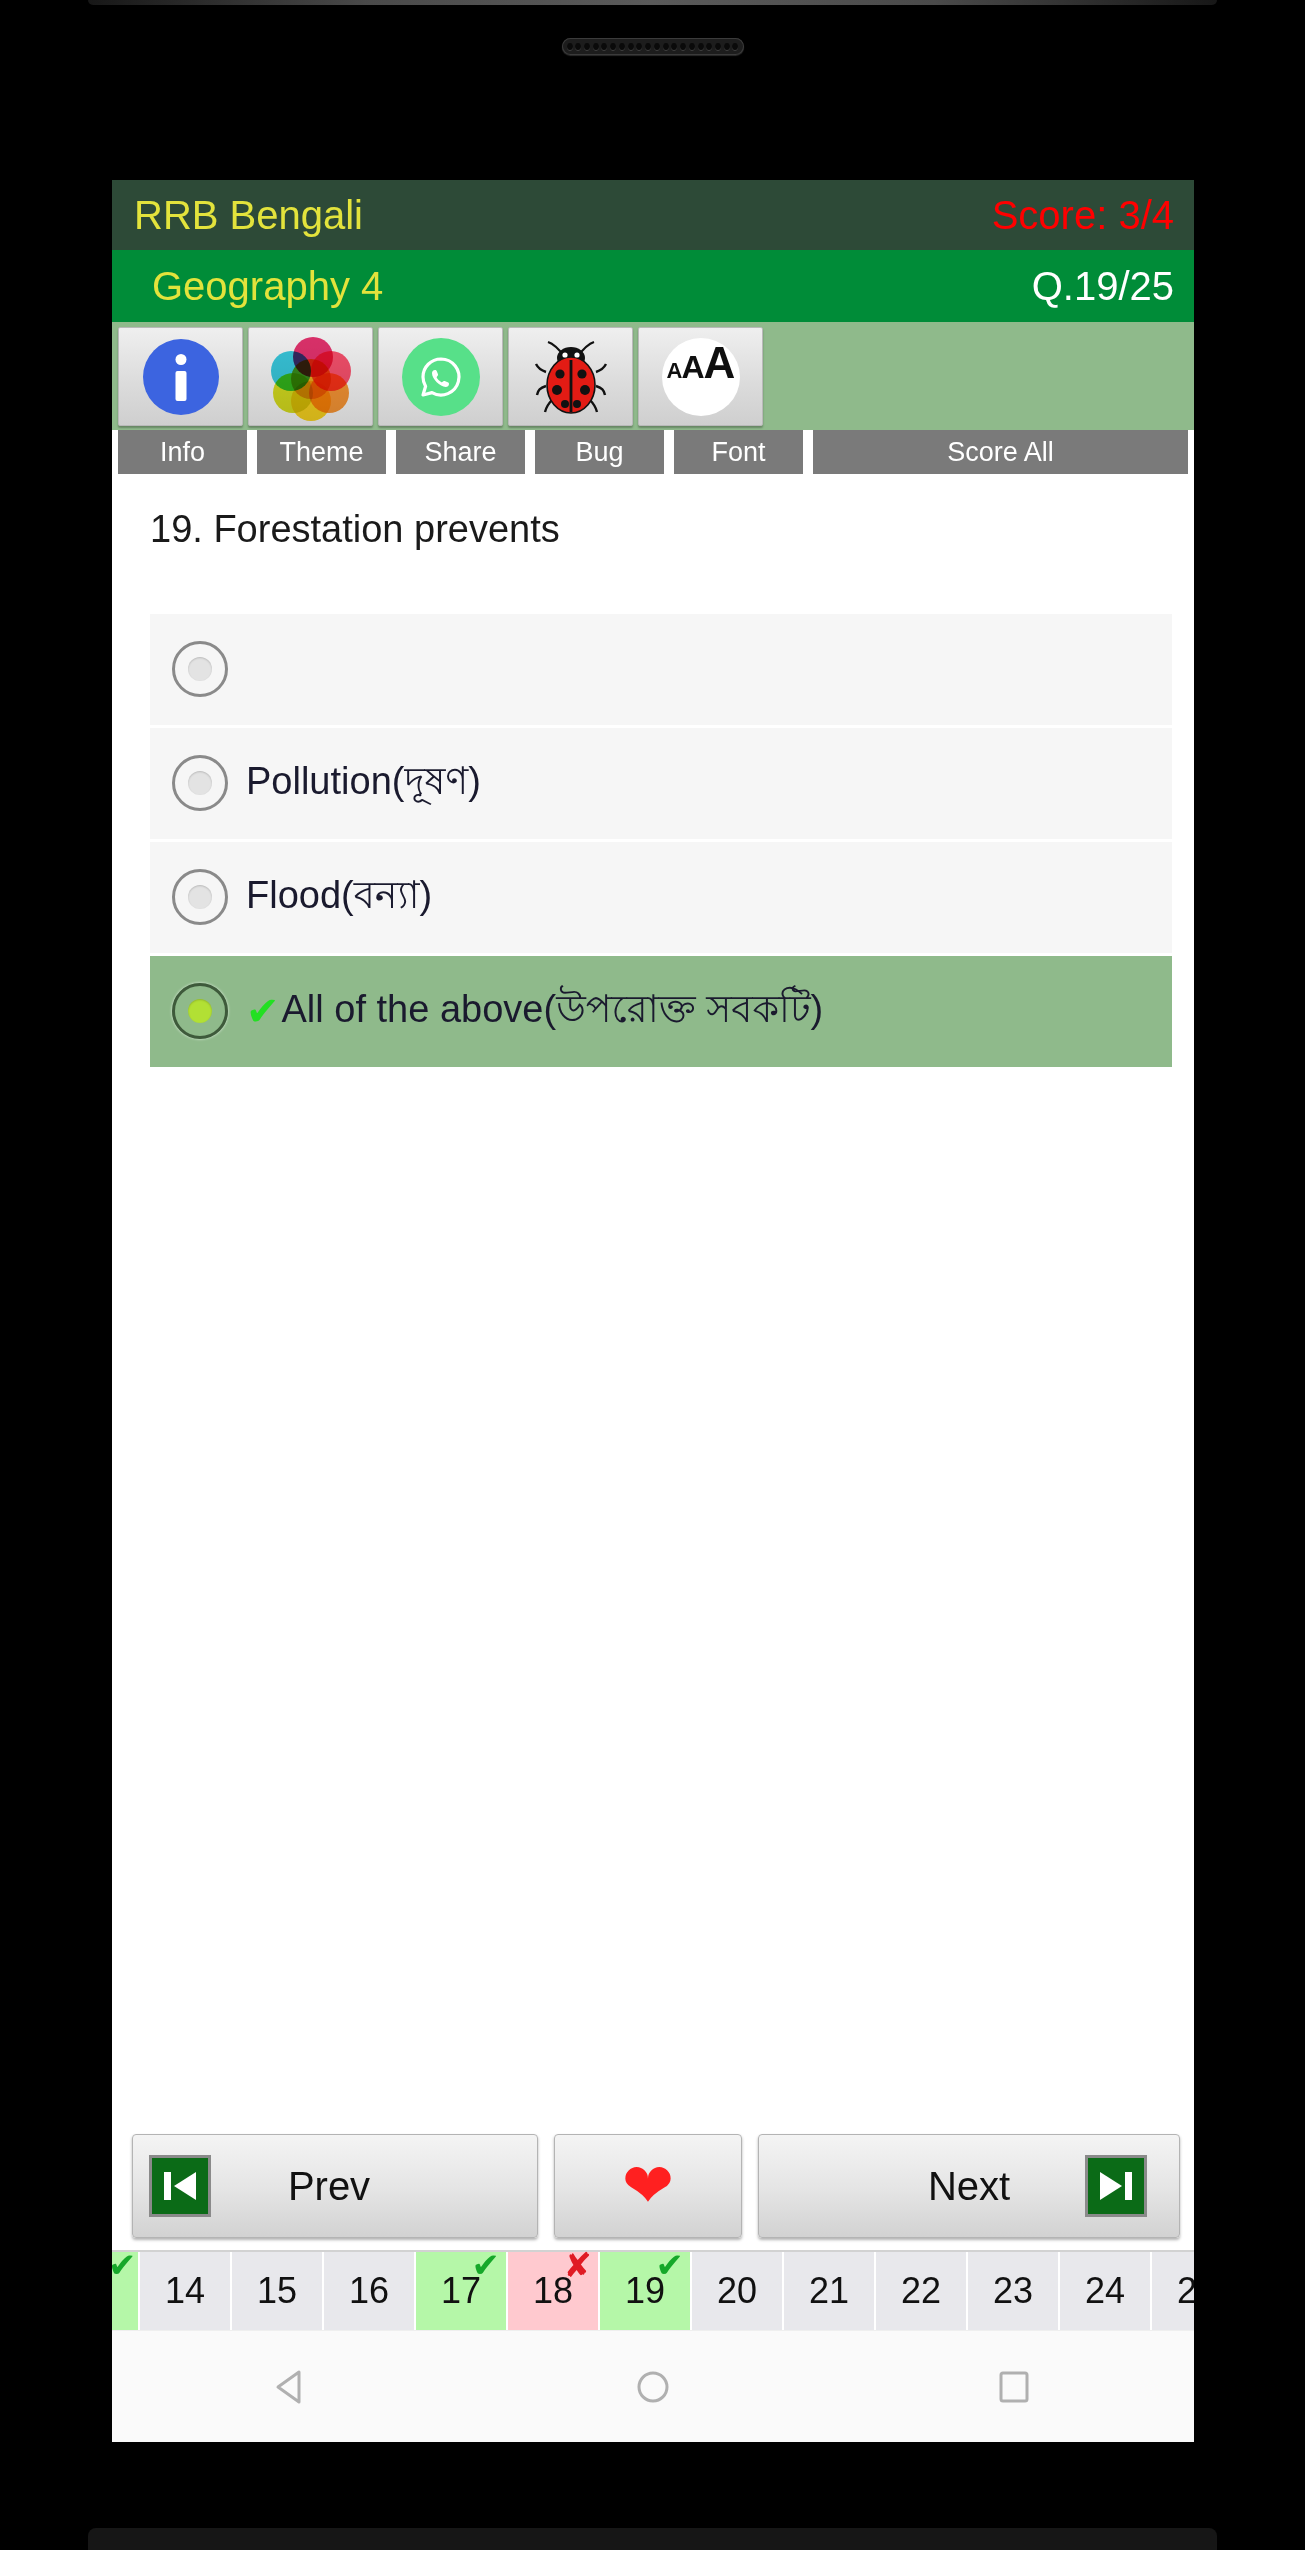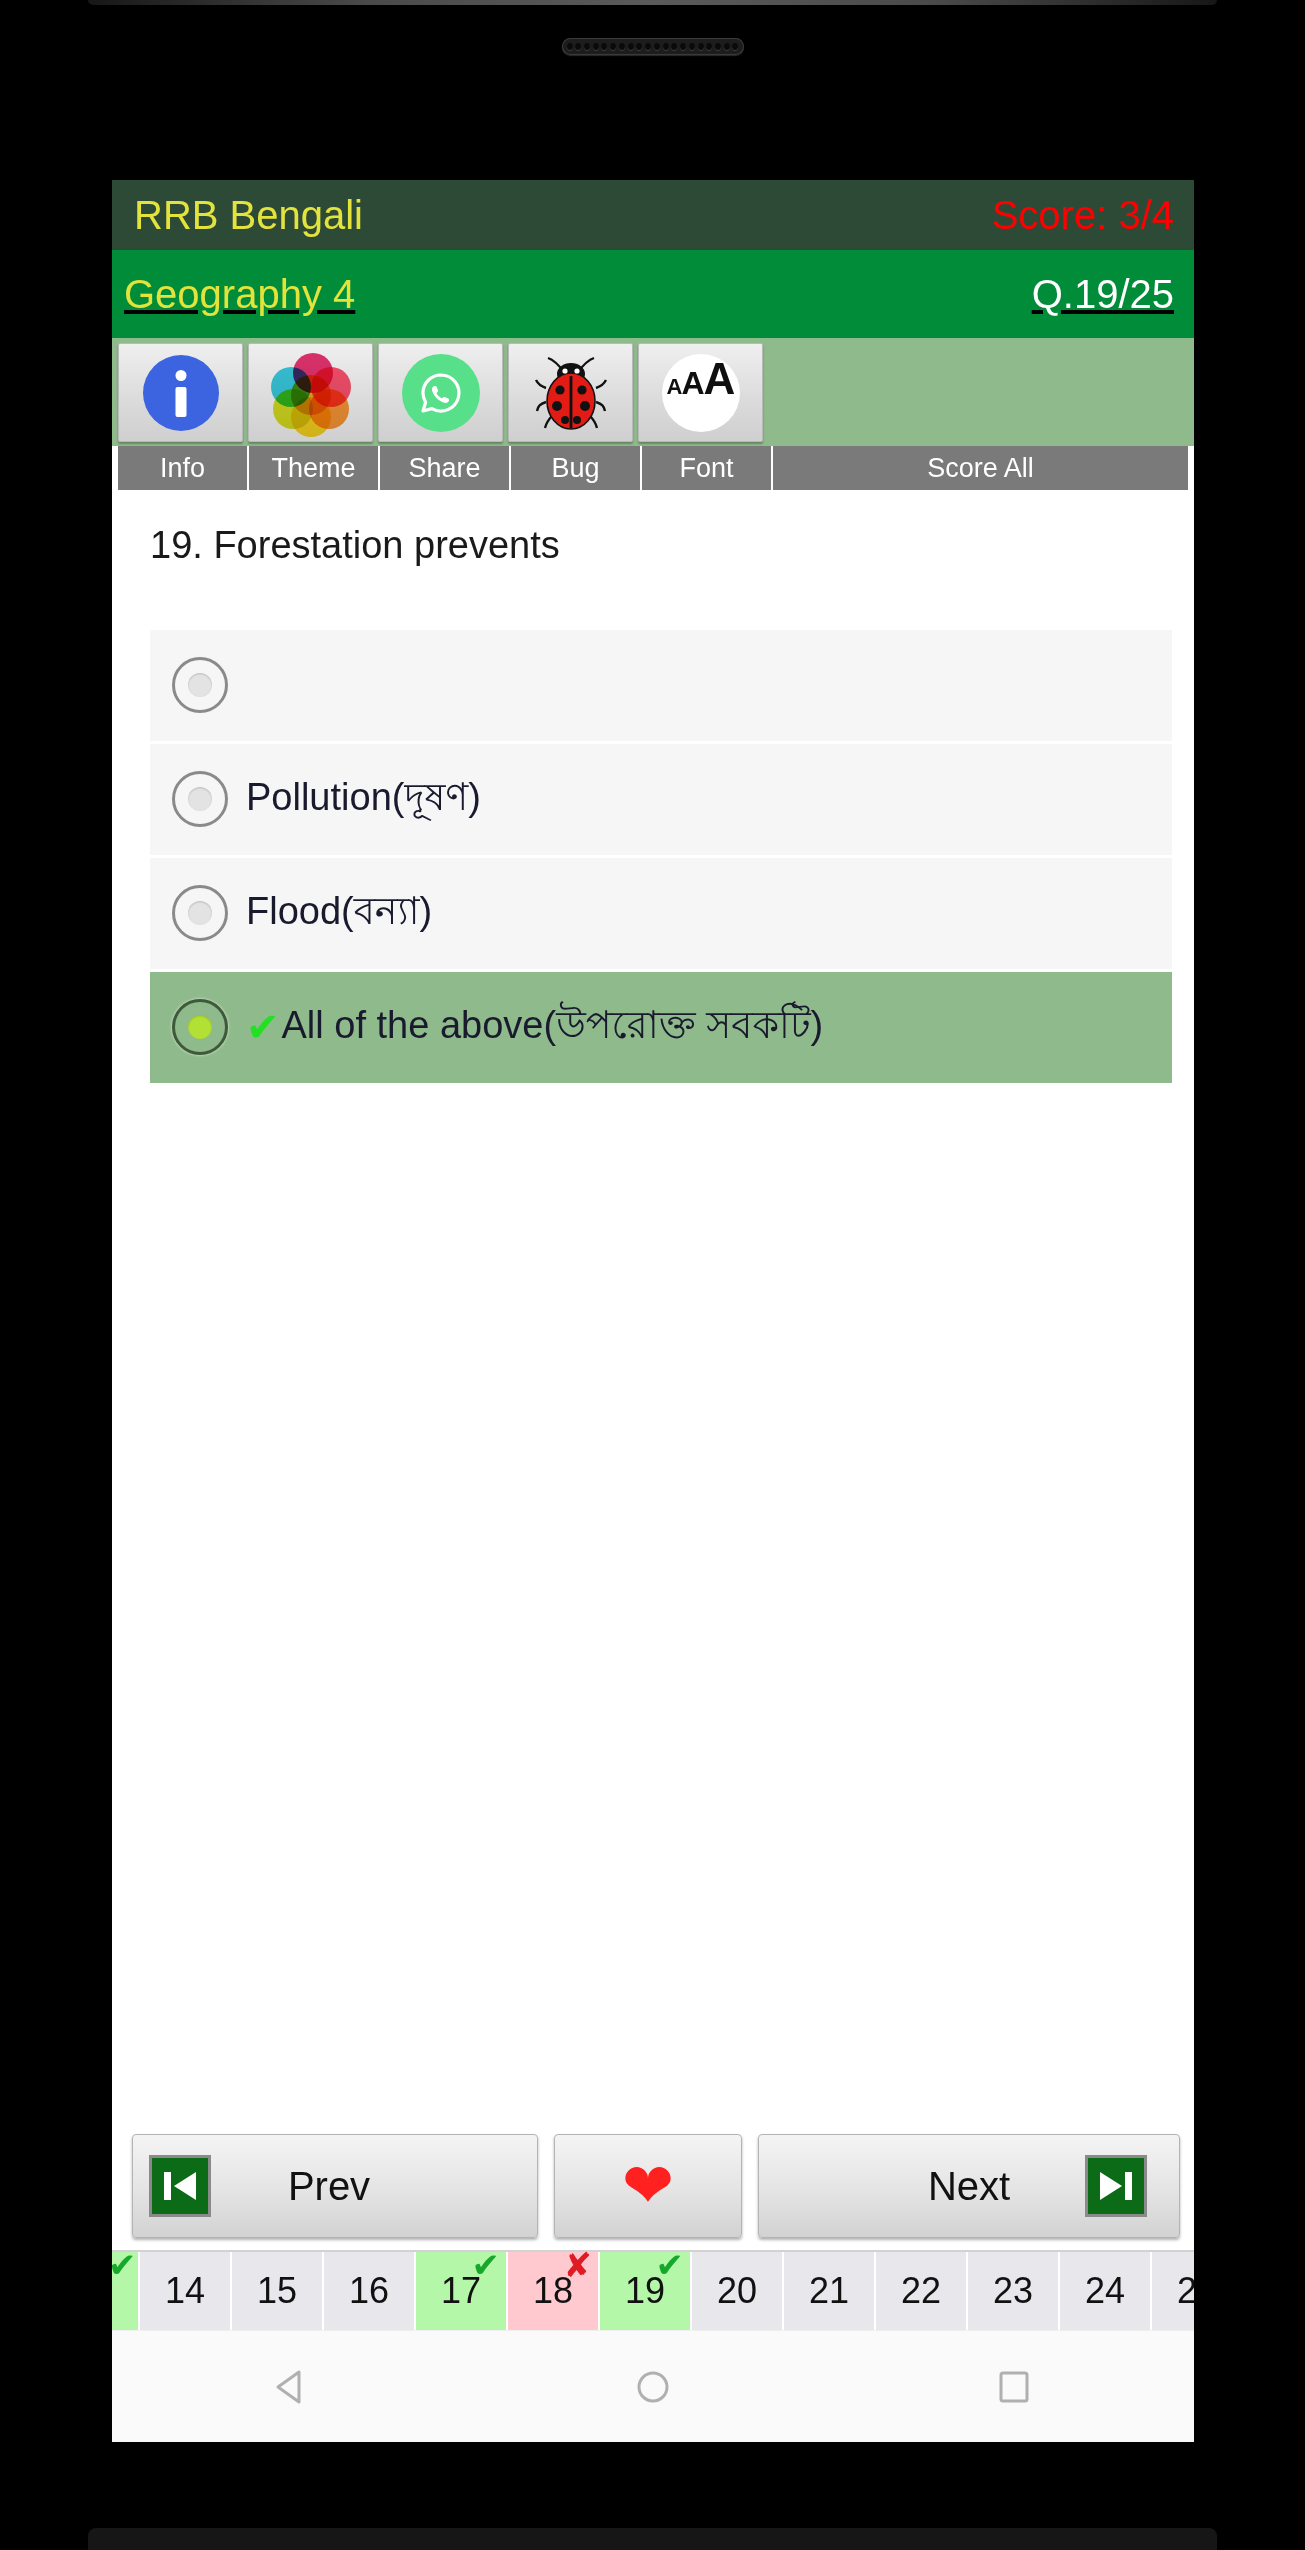--- a/index.html
+++ b/index.html
@@ -44,24 +44,23 @@
 
   
   .bar-dark {
     background: #2d4a37;
     height: 70px;
     display: flex; align-items: center; justify-content: space-between;
     padding: 0 20px 0 22px;
   }
   .bar-green {
     background: #008c38;
-    height: 88px;
+    height: 72px;
     display: flex; align-items: center; justify-content: space-between;
-    padding: 0 20px 0 12px;
-    text-decoration: underline;
+    padding: 0 20px 0 40px;
   }
   .title-yellow { color: #e3e33c; font-size: 40px; line-height: 1; }
   .score-red { color: #ff0000; font-size: 40px; line-height: 1; }
   .qcount-white { color: #ffffff; font-size: 40px; line-height: 1; }
 
   
   #toolbar {
     background: #8fba8b;
     display: flex; align-items: stretch;
     height: 108px;
@@ -122,21 +121,21 @@
     background: linear-gradient(180deg,#e02a18 0%,#c00f06 48%,#8e0600 52%,#bb0d04 100%);
     border: 2px solid #a40c04;
     color: #fff; font-size: 38px; font-weight: 700;
     display: flex; align-items: center; justify-content: center;
     box-shadow: 0 3px 4px rgba(0,0,0,.4), inset 0 2px 3px rgba(255,255,255,.45);
   }
 
   
   #toolbar-labels {
     display: flex; height: 44px; background: #fff;
-    padding: 0 0 0 0; gap: 0;
+    padding: 0 0 0 0; gap: 8px;
   }
   .tl {
     flex: 0 0 auto; width: 131px;
     background: #7a7a7a; color: #fff; font-size: 27px;
     display: flex; align-items: center; justify-content: center;
     border-right: 2px solid #fff;
   }
   .tl:first-child { margin-left: 6px; }
   .tl.wide { flex: 1 1 auto; width: auto; border-right: none; margin-right: 6px; }
 

